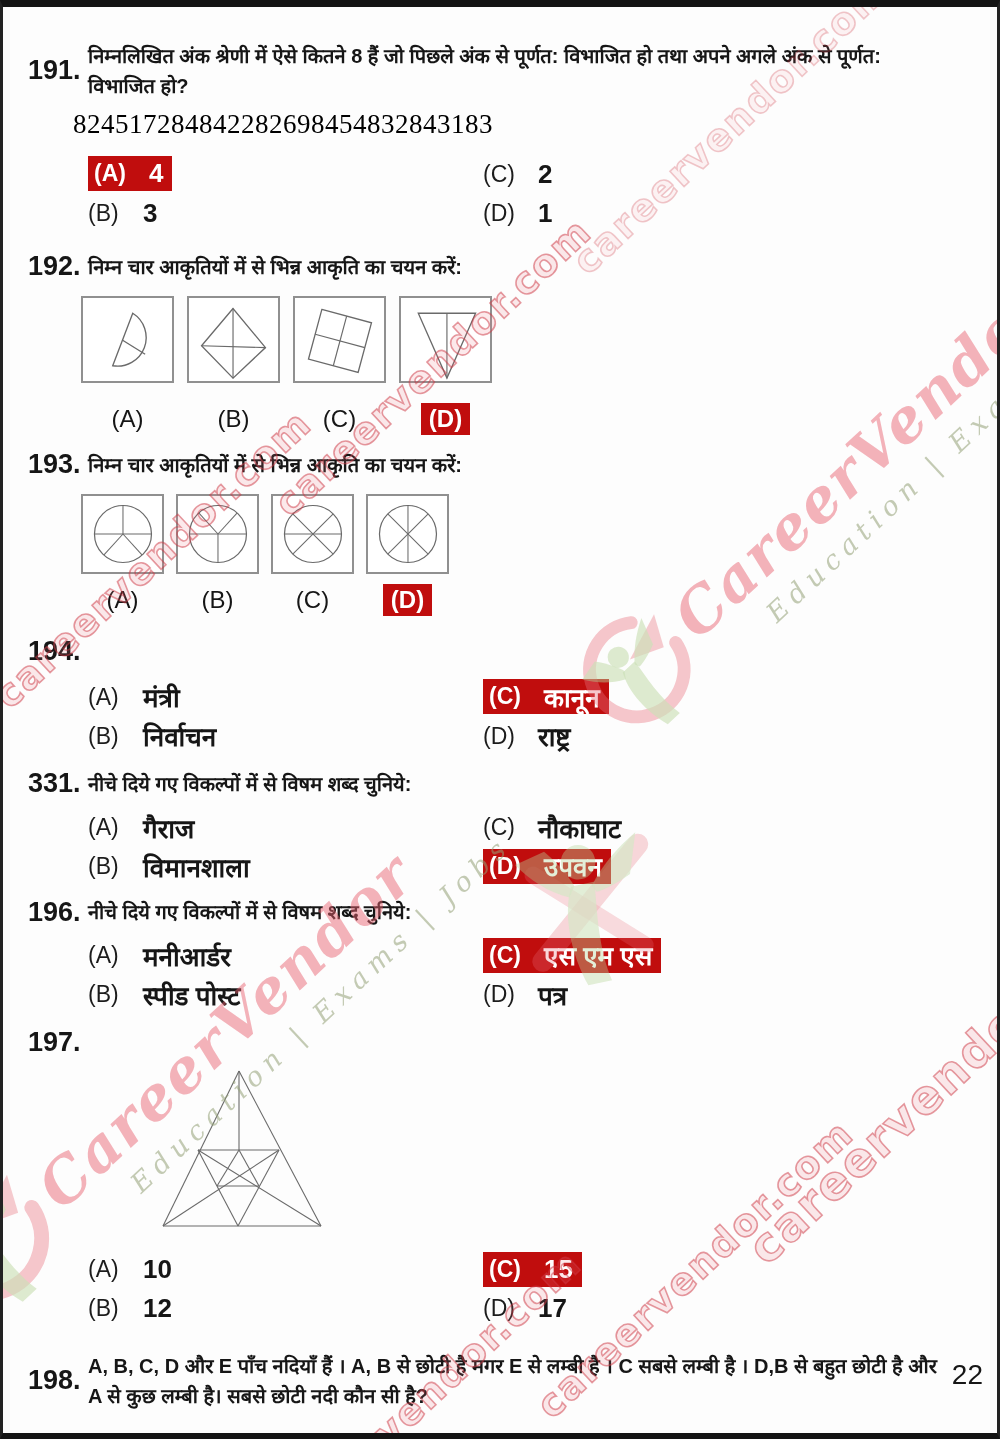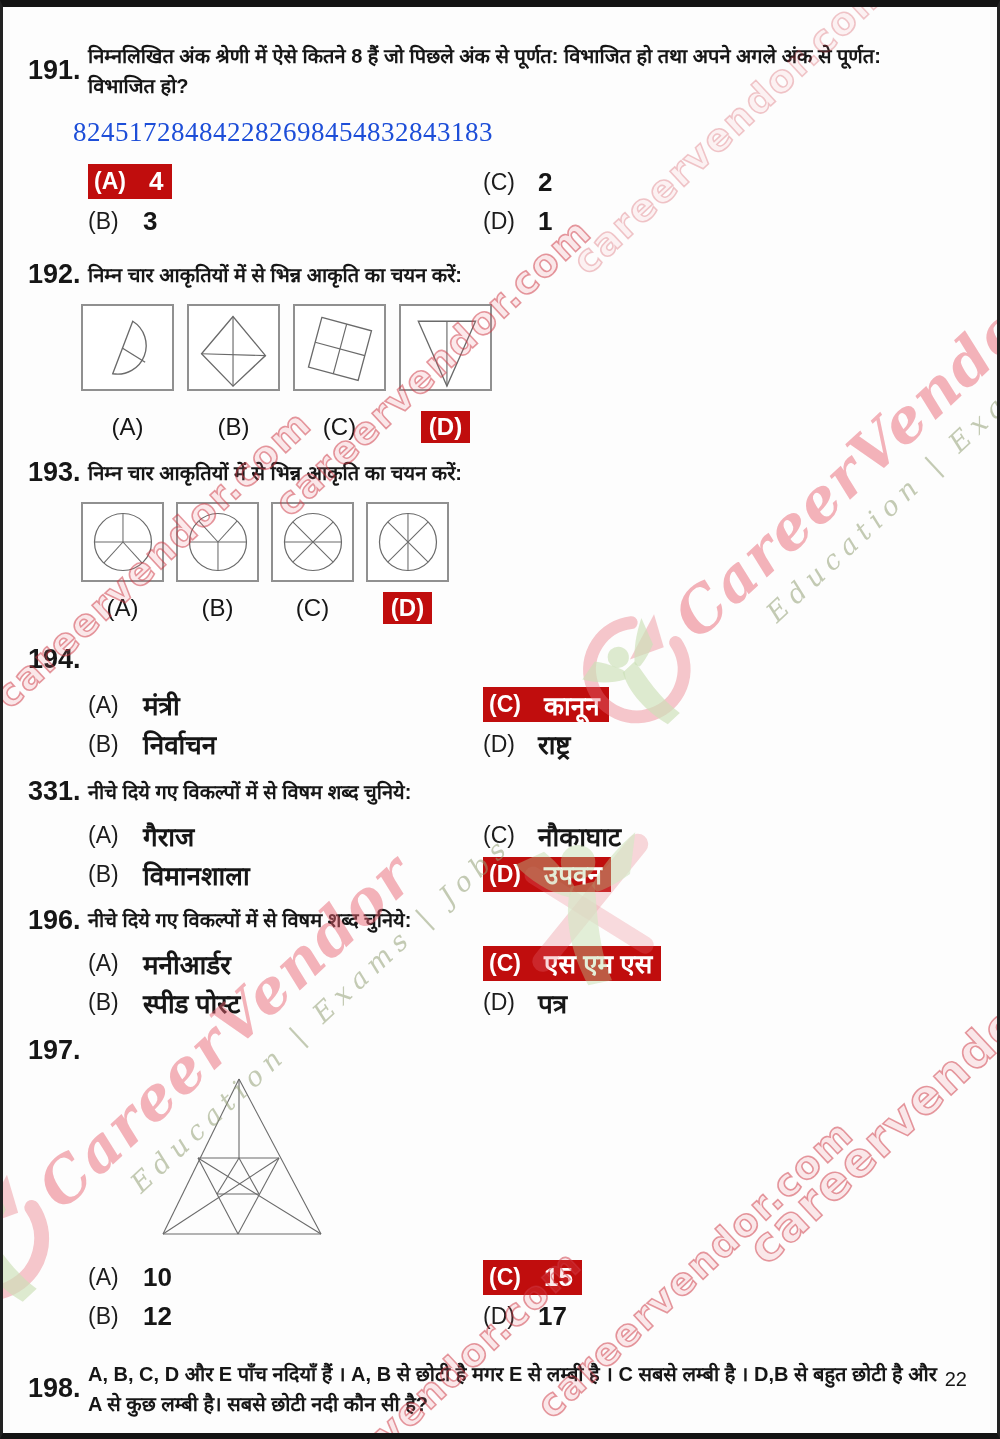--- a/index.html
+++ b/index.html
@@ -11,42 +11,42 @@
     border-left:3px solid #222; border-right:3px solid #222;
     font-family:"Liberation Sans", sans-serif; color:#161616;
   }
   .content { position:absolute; inset:0; padding:34px 18px 0 25px; z-index:1; }
 
   .q { margin-bottom:16px; }
   .q-head { display:flex; align-items:center; }
   .q-num { width:60px; flex:0 0 60px; font-size:27px; font-weight:600; line-height:1.45; }
   .q-text { font-size:20px; font-weight:700; line-height:1.5; }
 
-  .seq { margin-left:45px; margin-top:16px; font-family:"Liberation Serif", serif;
-         font-size:27px; letter-spacing:0.5px; color:#1d4ed8; }
+  .seq { margin-left:45px; margin-top:8px; font-family:"Liberation Serif", serif;
+         font-size:27px; letter-spacing:0.5px; color:#000000; }
 
   .opts { display:grid; grid-template-columns:395px auto; row-gap:3px;
           margin-left:60px; margin-top:16px; }
   .opt { display:flex; align-items:center; height:36px; }
   .opt .lbl { width:55px; flex:0 0 55px; font-size:23px; color:#1c1c1c; }
   .opt .val { font-size:26px; font-weight:600; }
   .opt.hl { background:#c00d0d; color:#fff; width:fit-content;
             padding:1px 9px 1px 6px; height:35px; }
   .opt.hl .lbl, .opt.hl .val { color:#fff; font-weight:bold; }
 
   .figrow { display:flex; gap:13px; margin-left:53px; margin-top:10px; }
   .figbox { border:2px solid #909090; background:#fff; }
   .figlabels { display:flex; margin-left:53px; margin-top:20px; margin-bottom:6px; }
   .figlabel { text-align:center; font-size:24px; }
   .figlabel span { display:inline-block; padding:2px 8px; }
   .figlabel.hl span { background:#c00d0d; color:#fff; font-weight:bold; }
 
   .triangle-fig { margin-left:128px; margin-top:6px; }
 
-  .page-number { position:absolute; right:30px; bottom:42px; font-size:20px; z-index:1; }
+  .page-number { position:absolute; right:14px; bottom:42px; font-size:28px; z-index:1; }
 
   
   .wm-layer { position:absolute; inset:0; z-index:2; pointer-events:none; overflow:hidden; }
   .wm { position:absolute; transform:translate(-50%,-50%) rotate(-43deg); white-space:nowrap; }
   .wm-brand-wrap { display:flex; align-items:flex-end; gap:4px; }
   .wm-brand-text {
     font-family:"DejaVu Serif", serif; font-style:italic; font-weight:bold;
     font-size:60px; letter-spacing:2px; color:rgba(231,96,110,0.48);
   }
   .wm-tagline {

